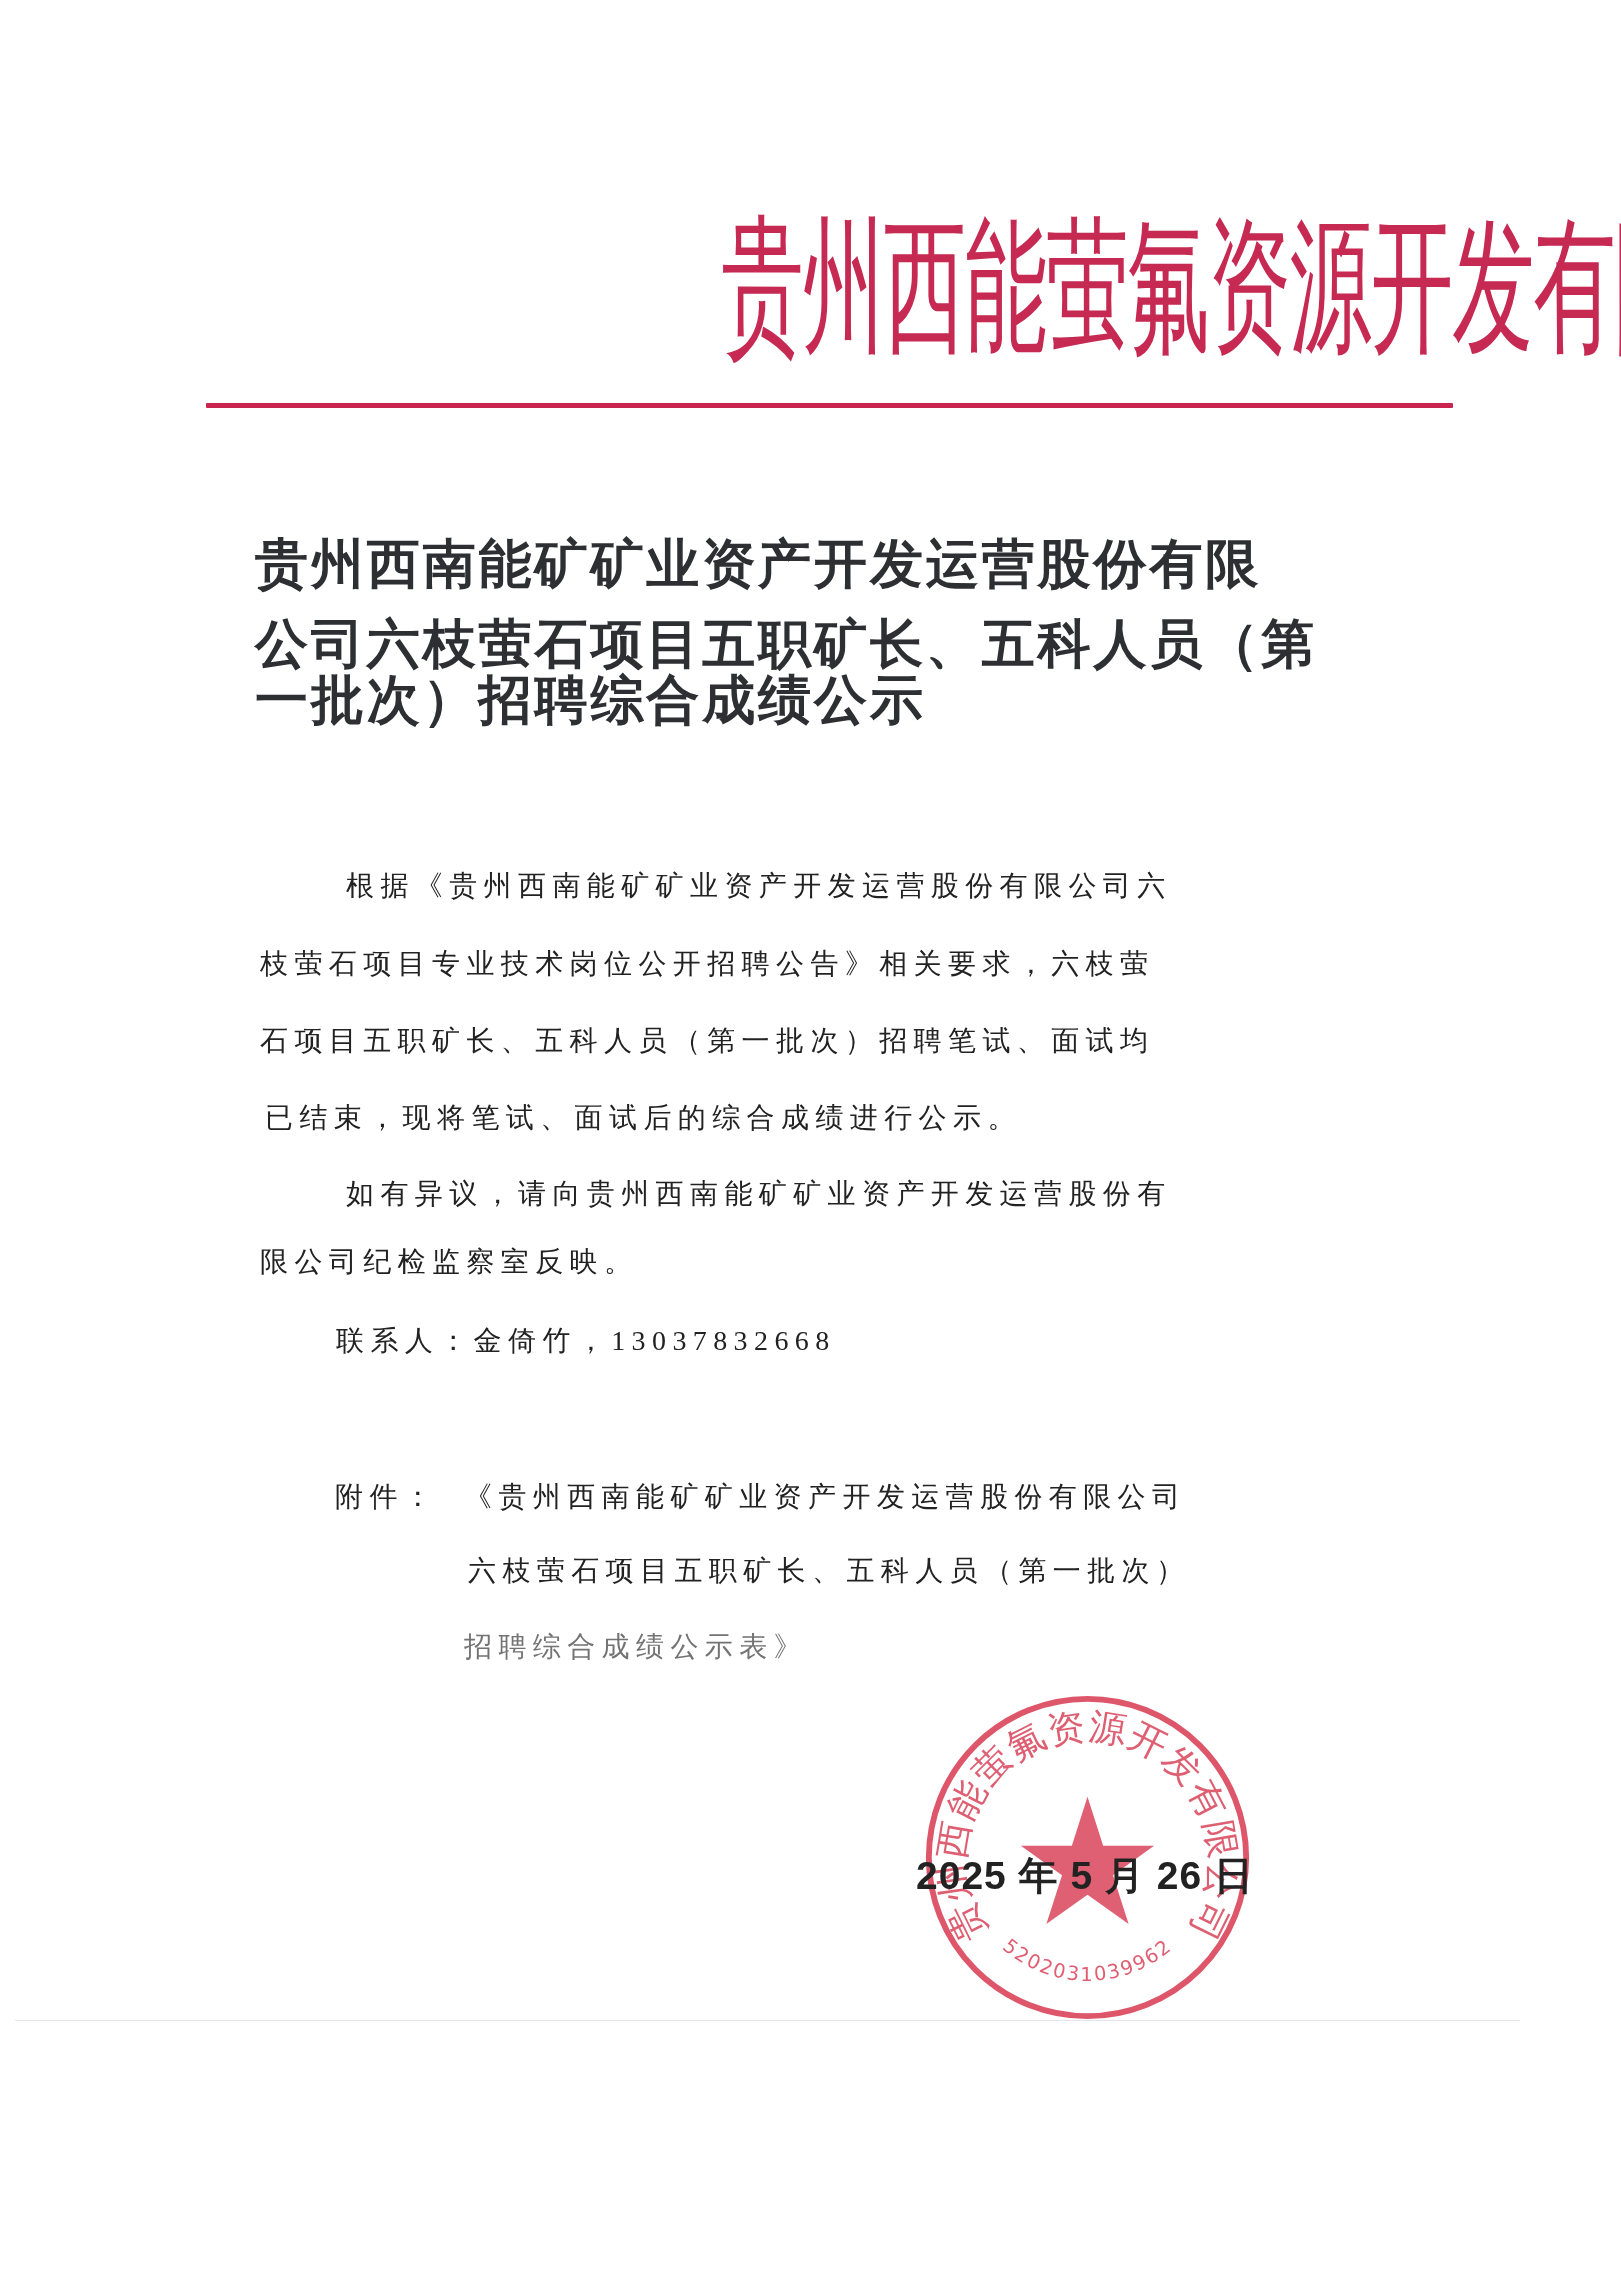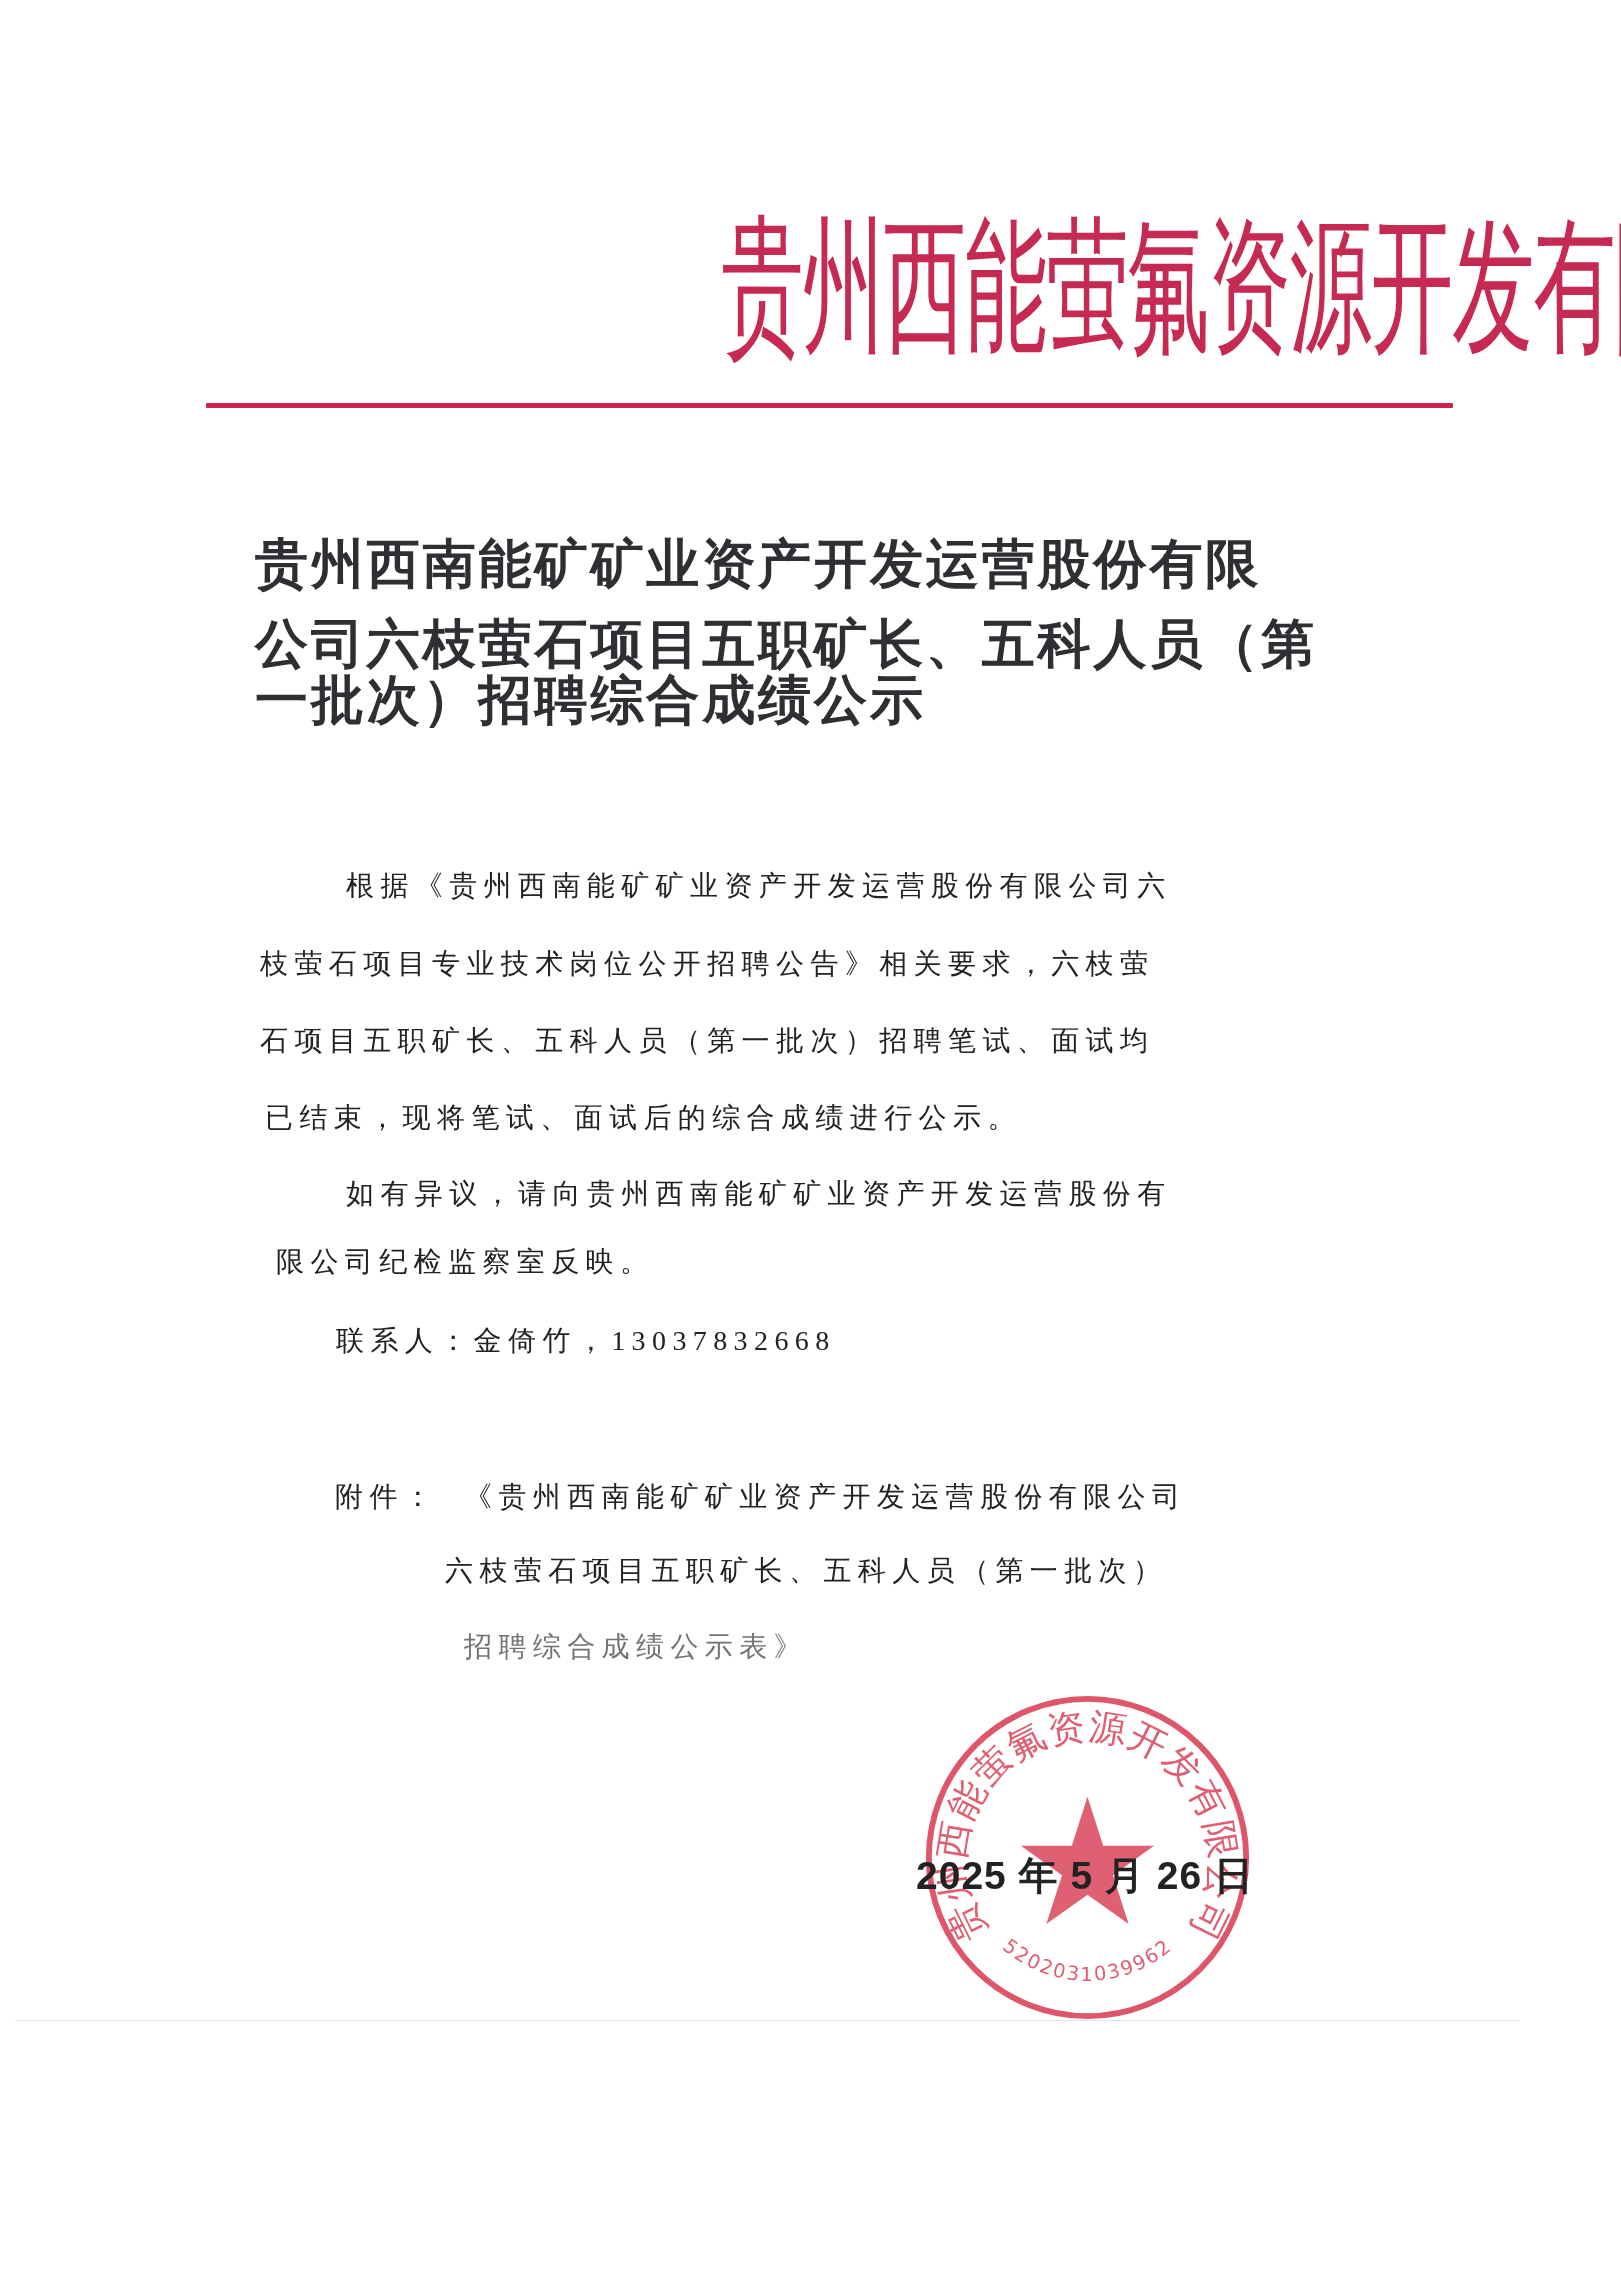--- a/index.html
+++ b/index.html
@@ -40,29 +40,29 @@
 
 <div>
   <div class="abs body-line" style="left:346px; top:861px">根据《贵州西南能矿矿业资产开发运营股份有限公司六</div>
   <div class="abs body-line" style="left:260px; top:939px">枝萤石项目专业技术岗位公开招聘公告》相关要求，六枝萤</div>
   <div class="abs body-line" style="left:260px; top:1016px">石项目五职矿长、五科人员（第一批次）招聘笔试、面试均</div>
   <div class="abs body-line" style="left:265px; top:1093px">已结束，现将笔试、面试后的综合成绩进行公示。</div>
 </div>
 
 <div>
   <div class="abs body-line" style="left:346px; top:1169px">如有异议，请向贵州西南能矿矿业资产开发运营股份有</div>
-  <div class="abs body-line" style="left:276px; top:1237px">限公司纪检监察室反映。</div>
+  <div class="abs body-line" style="left:260px; top:1237px">限公司纪检监察室反映。</div>
 </div>
 
 <div class="abs body-line" style="left:336px; top:1316px">联系人：金倚竹，13037832668</div>
 
 <div>
   <div class="abs body-line" style="left:335px; top:1472px">附件：</div>
   <div class="abs body-line" style="left:464px; top:1472px">《贵州西南能矿矿业资产开发运营股份有限公司</div>
-  <div class="abs body-line" style="left:445px; top:1546px">六枝萤石项目五职矿长、五科人员（第一批次）</div>
+  <div class="abs body-line" style="left:468px; top:1546px">六枝萤石项目五职矿长、五科人员（第一批次）</div>
   <div class="abs body-line faint" style="left:464px; top:1622px">招聘综合成绩公示表》</div>
 </div>
 
 <div class="abs seal">
   <svg width="333" height="333" viewBox="0 0 340 340" xmlns="http://www.w3.org/2000/svg">
     <defs>
       <path id="sealArcTop" d="M 58,230 A 125,125 0 1,1 282,230" fill="none"></path>
       <path id="sealArcBottom" d="M 70,250 A 132,132 0 0,0 270,250" fill="none"></path>
     </defs>
     <circle cx="170" cy="170" r="162" fill="none" stroke="#d9445a" stroke-width="6" opacity="0.9"></circle>

